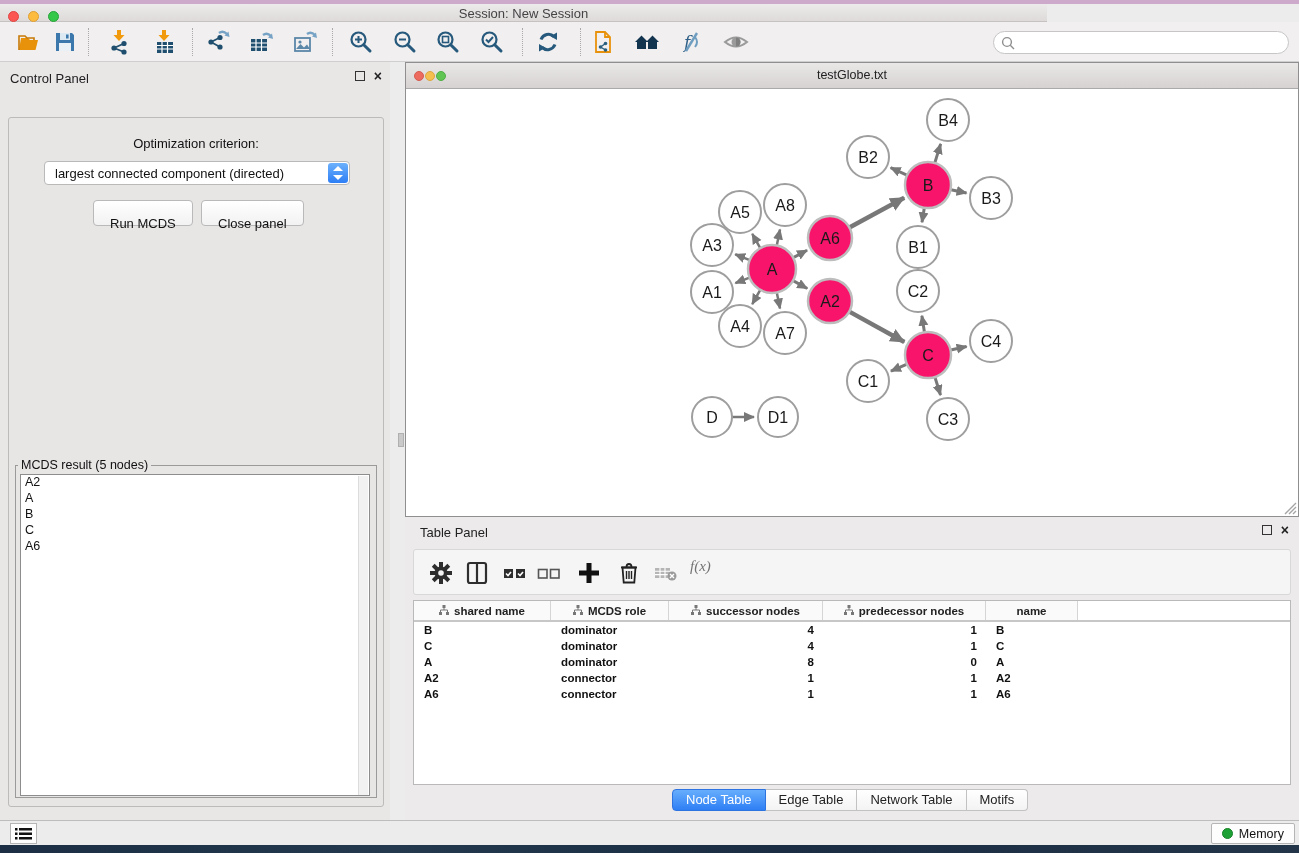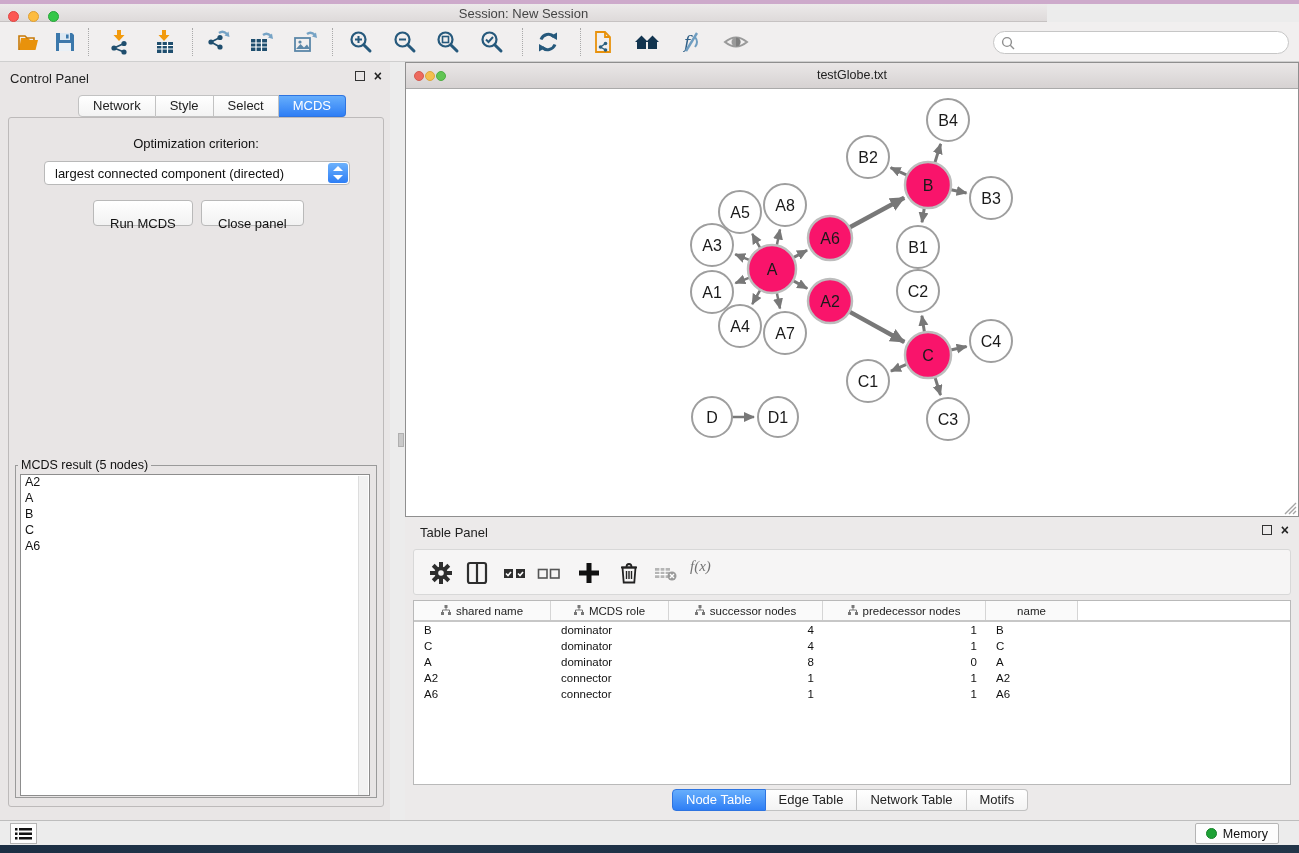--- a/index.html
+++ b/index.html
@@ -84,36 +84,36 @@
 
   
   #table-panel { position:absolute; left:405px; top:517px; width:894px; height:303px; background:#eceaea; }
   #tp-header { position:absolute; left:15px; top:8px; font-size:13px; color:#222; }
   #table-panel .win-btns { right:10px; }
   #tp-toolbar { position:absolute; left:8px; top:32px; width:878px; height:46px; background:#f6f5f5;
     border:1px solid #d8d8d8; border-radius:3px; }
   .tp-icon { position:absolute; top:10px; width:26px; height:26px; }
   .fx-label { position:absolute; top:8px; font-family:Liberation Serif, serif; font-style:italic; font-size:15px; color:#737373; }
 
-  #node-table { position:absolute; left:8px; top:83px; width:878px; height:185px; background:#fff; border:1px solid #b9b9b9; }
+  #node-table { position:absolute; left:8px; top:83px; width:878px; height:185px; background:#fff; border:1px solid #b9b9b9;font-weight:bold; }
   #nt-header { display:flex; height:21px; background:#fafafa; border-bottom:2px solid #c7c7c7; }
   .nt-hcell { display:flex; align-items:center; justify-content:center; gap:5px; border-right:1px solid #d5d5d5;
     font-size:11.5px; color:#222; overflow:hidden; }
   .nt-row { display:flex; height:16px; }
   .nt-cell { font-size:11.5px; color:#111; line-height:16px; overflow:hidden; white-space:nowrap; }
   .al { padding-left:10px; text-align:left; }
   .ar { padding-right:9px; text-align:right; }
 
   #tp-tabs { left:267px; top:272px; }
   #tp-tabs .seg { padding:0 13px; }
 
   
   #status-bar { position:absolute; left:0; top:820px; width:1299px; height:25px; background:#ececec; border-top:1px solid #bdbdbd; }
   #list-btn { position:absolute; left:10px; top:2px; width:27px; height:21px; background:#fdfdfd; border:1px solid #b5b5b5; }
-  #memory-btn { position:absolute; right:20px; top:2px; height:21px; background:#fdfdfd; border:1px solid #b5b5b5;
+  #memory-btn { position:absolute; right:4px; top:2px; height:21px; background:#fdfdfd; border:1px solid #b5b5b5;
     border-radius:2px; display:flex; align-items:center; gap:6px; padding:0 10px; font-size:12.5px; color:#111; }
   #memory-dot { width:11px; height:11px; border-radius:50%; background:#1da135; border:1px solid #158228; }
   #desktop-bottom { position:absolute; left:0; top:845px; width:1299px; height:8px;
     background:linear-gradient(90deg,#1b2e43,#24394e 30%,#1a2d42 60%,#223549); }
 </style>
 </head>
 <body>
 
 <div id="app">
 
@@ -230,26 +230,20 @@
       </svg>
       <input placeholder="" style="">
     </div>
   </div>
 
   <div id="control-panel">
     <div id="cp-header">Control Panel</div>
     <div class="win-btns">
       <div class="float-btn"></div>
       <div class="close-btn">×</div>
-    </div>
-    <div id="cp-tabs" class="seg-tabs">
-      <div class="seg">Network</div>
-      <div class="seg">Style</div>
-      <div class="seg">Select</div>
-      <div class="seg sel">MCDS</div>
     </div>
     <div id="cp-body">
       <div id="criterion">
         <div class="val">largest connected component (directed)</div>
         <div class="stepper">
           <div class="chev up"></div>
             <div class="chev dn"></div>
         </div>
       </div>
       <div id="opt-label">Optimization criterion:</div>

